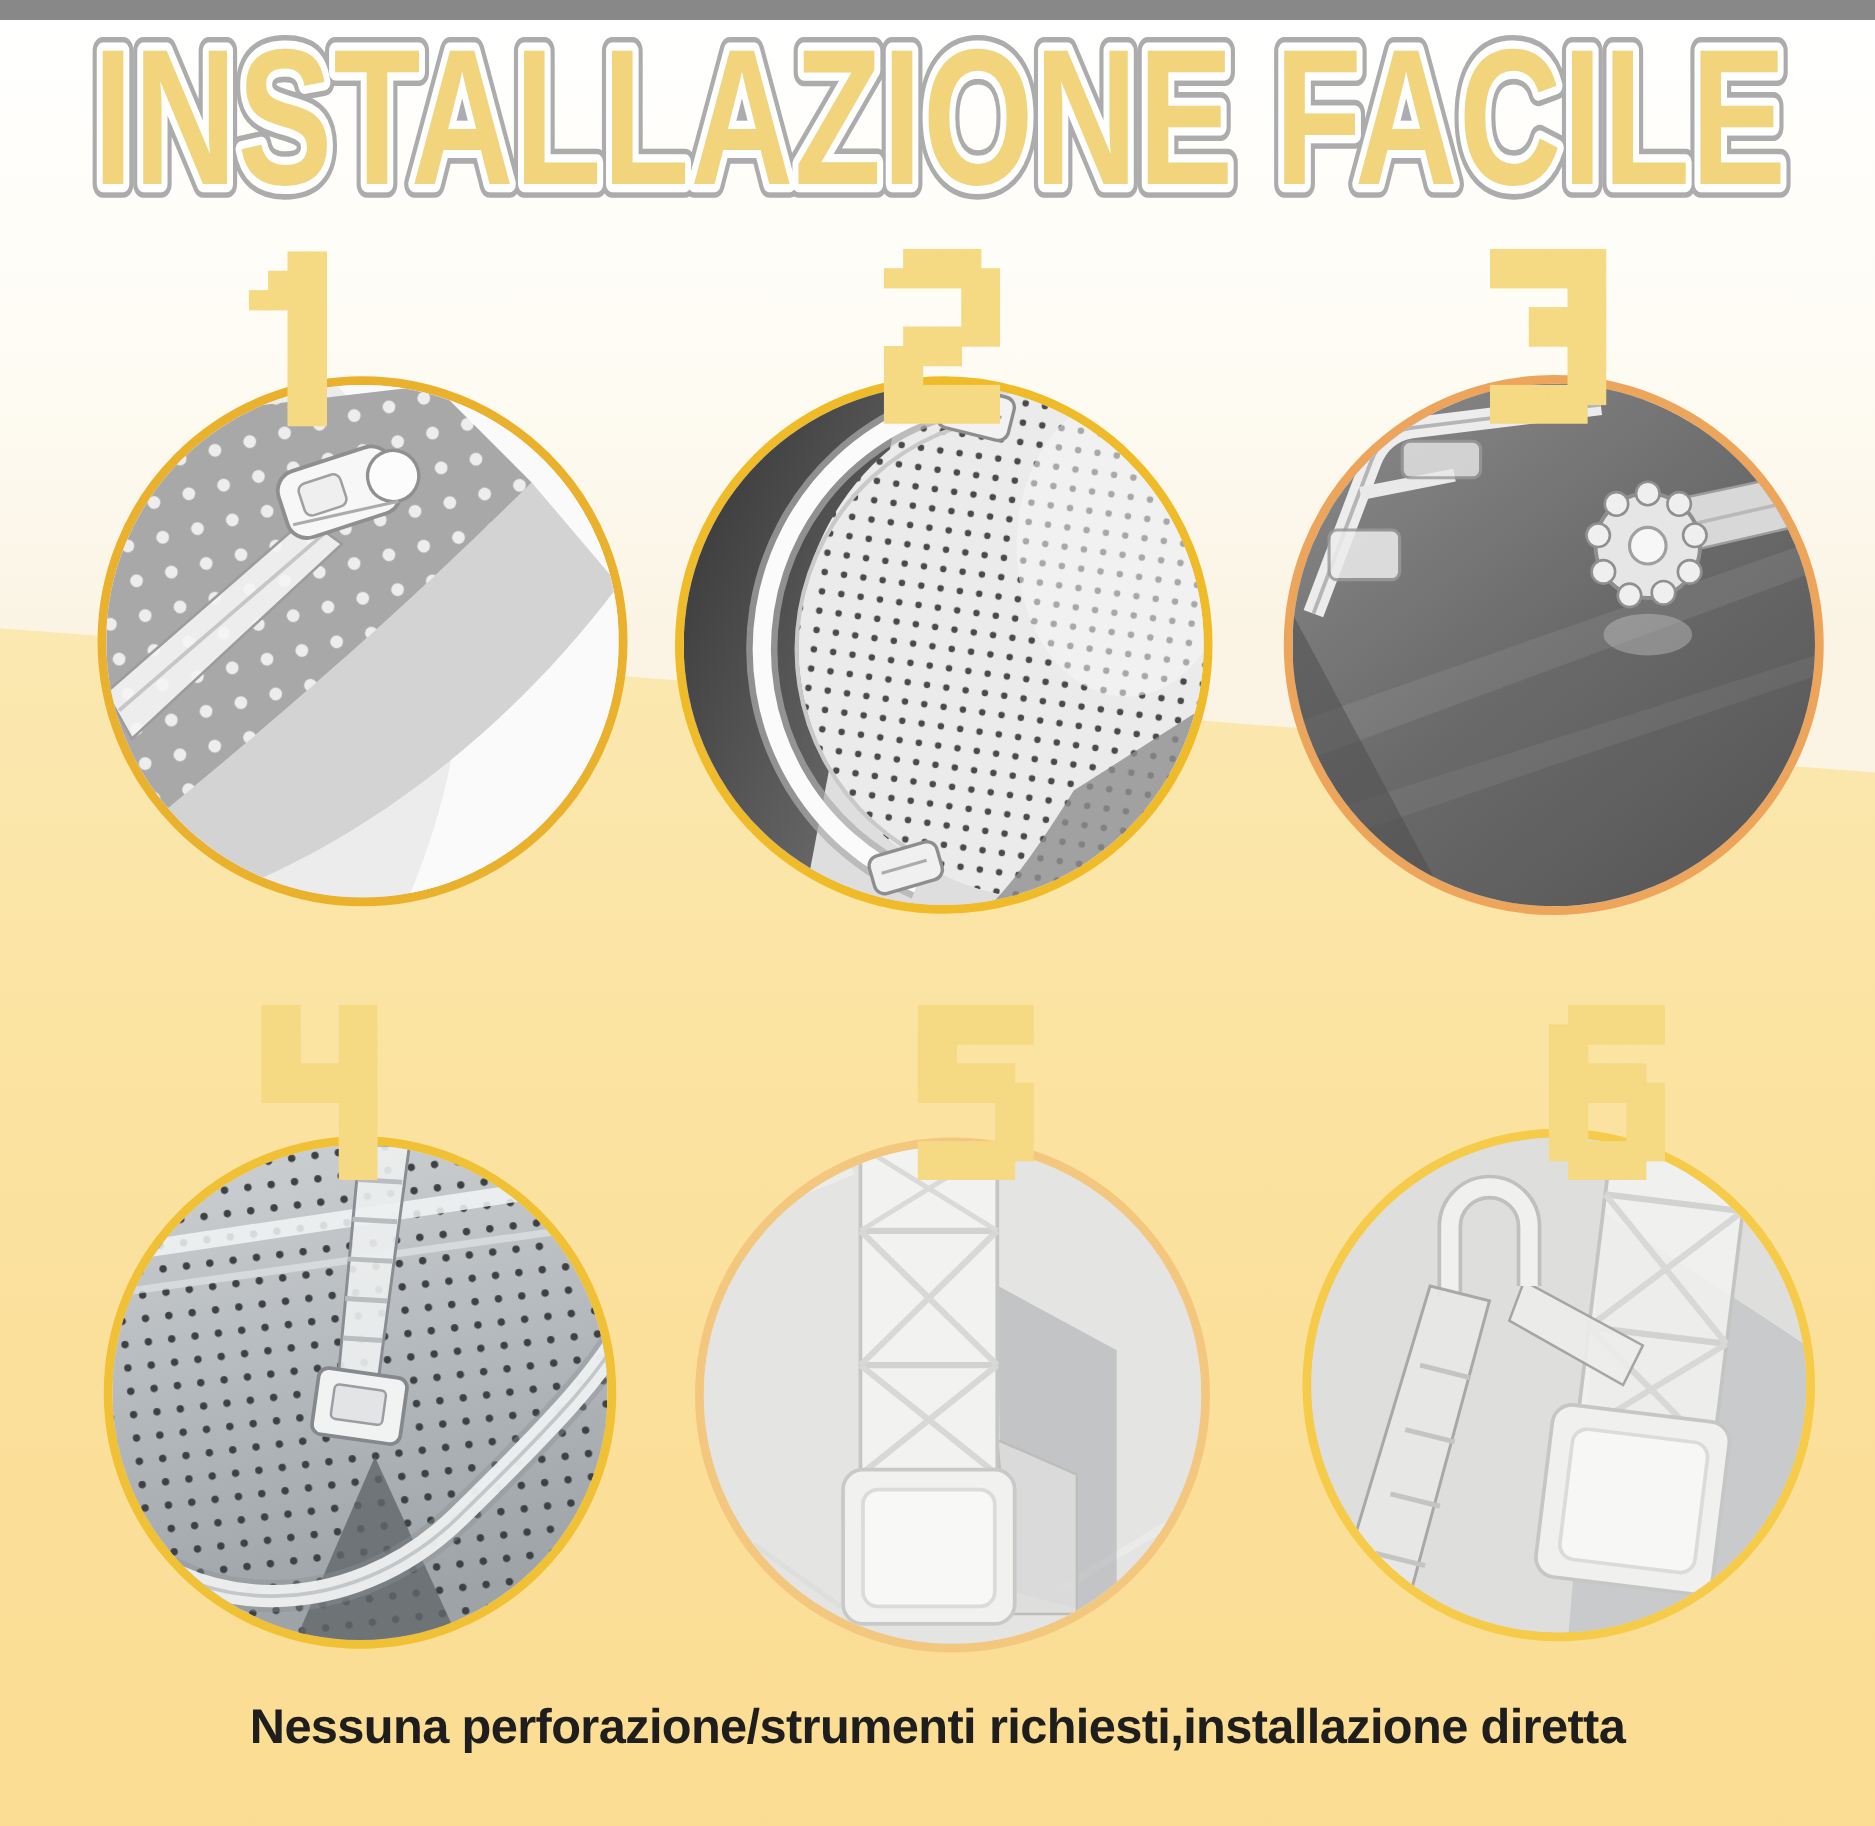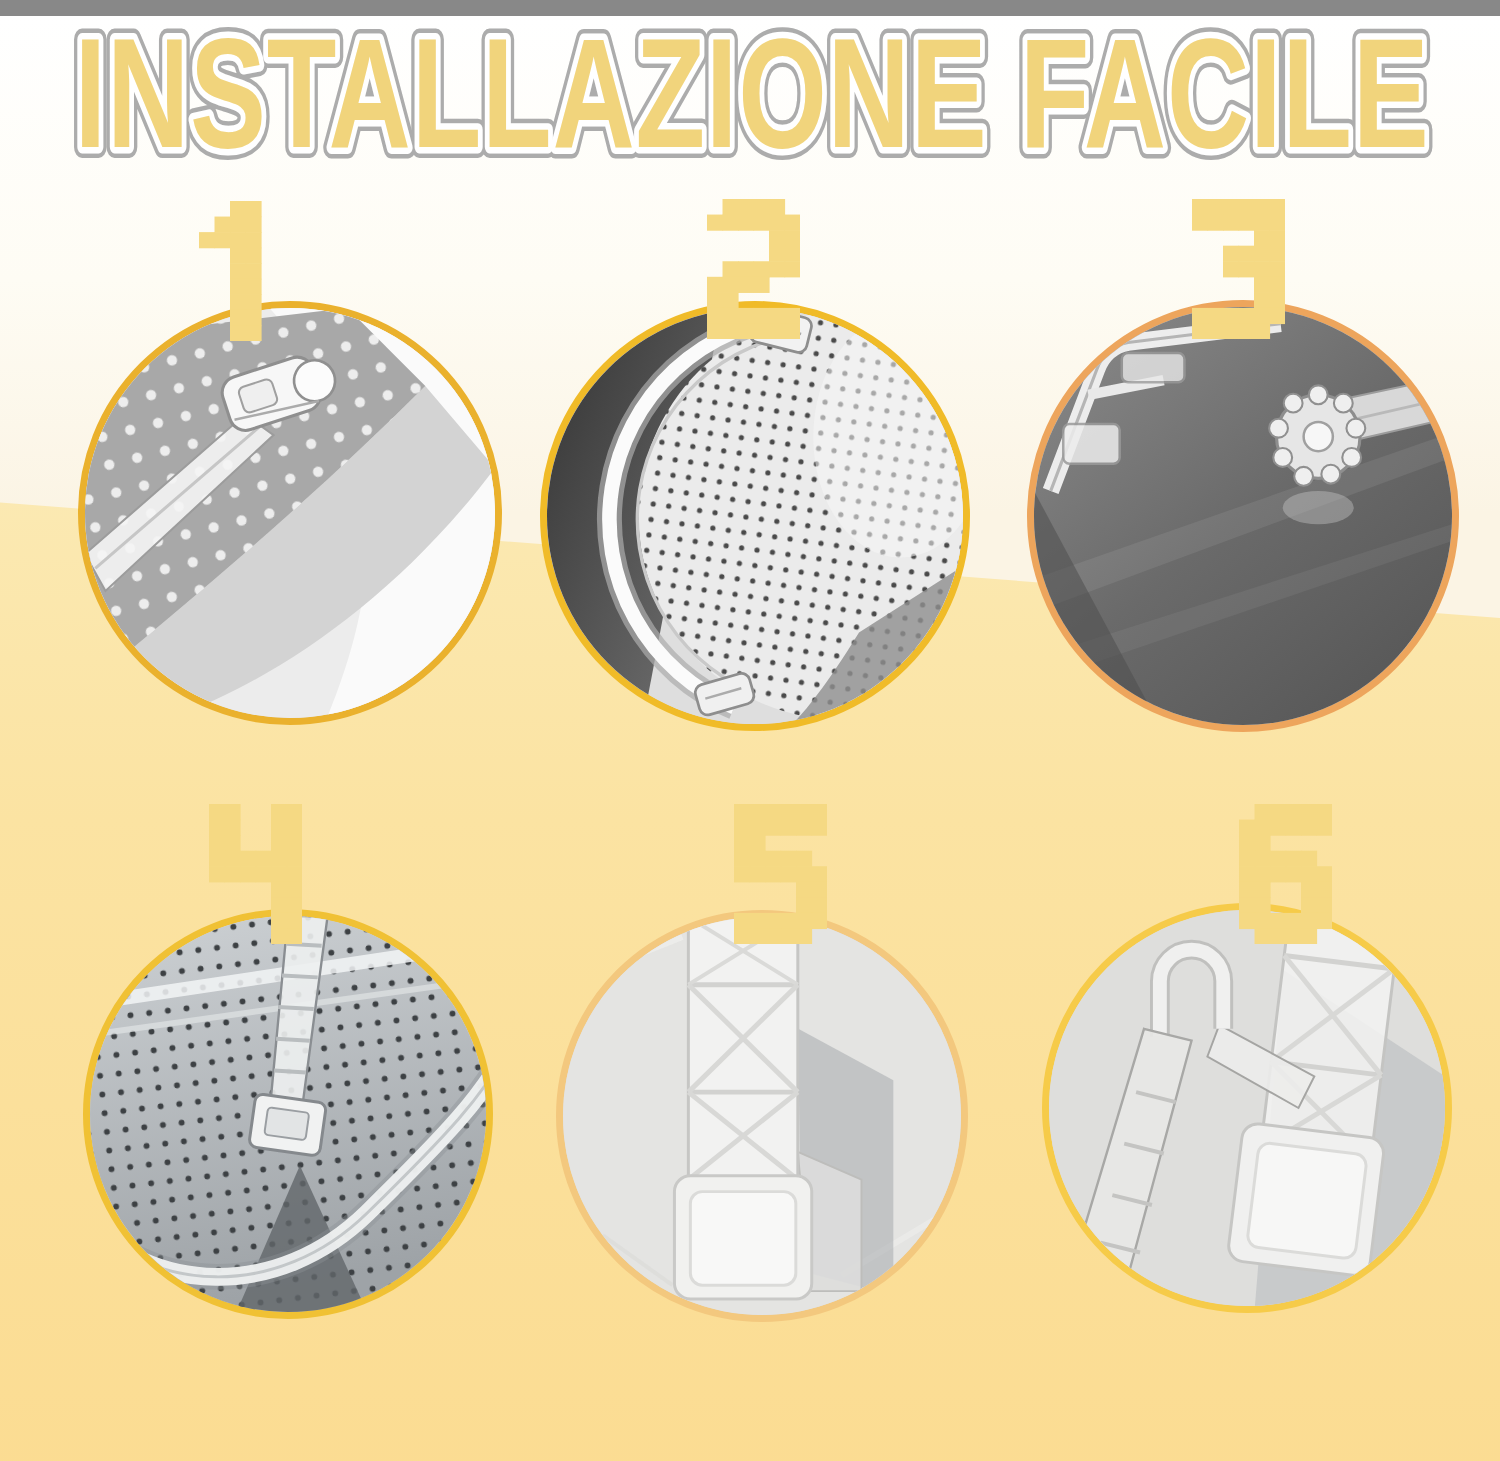--- a/index.html
+++ b/index.html
@@ -461,14 +461,15 @@
         <polygon points="48,60 72,66 38,192 12,180" fill="#E7E7E5" opacity="0.92"></polygon>
         <polygon points="48,60 72,66 38,192 12,180" fill="none" stroke="#A8A8A6" stroke-width="1.2"></polygon>
         <line x1="44" y1="92" x2="64" y2="97" stroke="#C4C4C2" stroke-width="2"></line>
         <line x1="38" y1="118" x2="58" y2="123" stroke="#C4C4C2" stroke-width="2"></line>
         <line x1="32" y1="144" x2="52" y2="149" stroke="#C4C4C2" stroke-width="2"></line>
         <line x1="26" y1="168" x2="46" y2="173" stroke="#C4C4C2" stroke-width="2"></line>
       </svg>
     </div>
   </figure>
 
+  <div class="caption">Nessuna perforazione/strumenti richiesti,installazione diretta</div>
 
 </div>
 
 </body></html>

